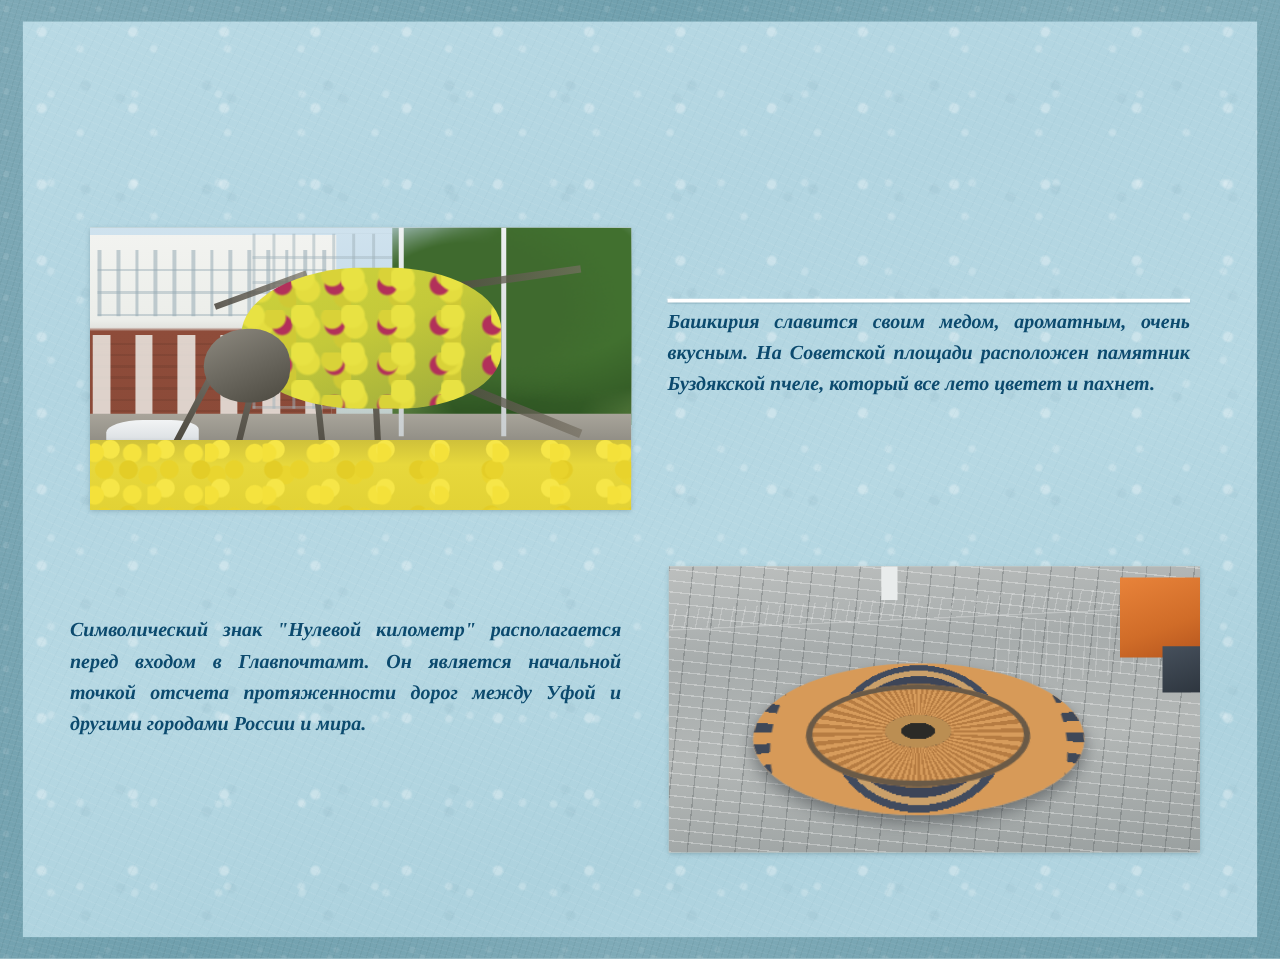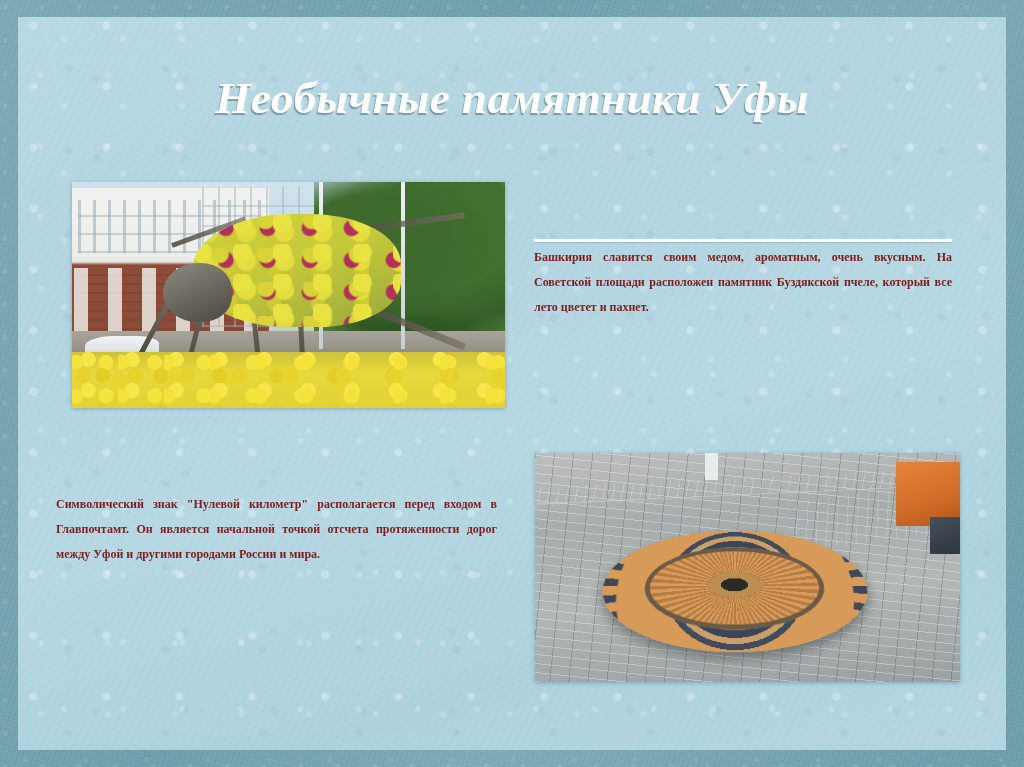--- a/index.html
+++ b/index.html
@@ -288,39 +288,39 @@
     position: absolute;
     height: 3px;
     background: #ffffff;
     box-shadow: 0 1px 1px rgba(90,130,145,.35);
   }
   #rule-right { left: 534px; top: 239px; width: 418px; }
 
   .body-text {
     position: absolute;
     font-family: "Liberation Serif", "DejaVu Serif", serif;
-    font-size: 12px;
+    font-size: 16px;
     line-height: 25px;
     font-weight: bold;
-    color: #7f1d1d;
+    font-style: italic;
+    color: #0c4a6e;
     text-align: justify;
     text-justify: inter-word;
   }
   #text-bee   { left: 534px; top: 245px; width: 418px; }
   #text-zerokm{ left: 56px;  top: 492px; width: 441px; }
 </style>
 </head>
 <body>
 
 <div class="slide">
 
   <div class="bg-frame"></div>
   <div class="paper"></div>
 
-  <div class="title">Необычные памятники Уфы</div>
 
   <div class="photo" id="photo-bee">
     <div class="inner">
       <div class="bee-sky"></div>
       <div class="bee-building"></div>
       <div class="bee-glassblock"></div>
       <div class="bee-trees"></div>
       <div class="bee-road"></div>
       <div class="bee-car"></div>
       <div class="bee-pole p1"></div>

